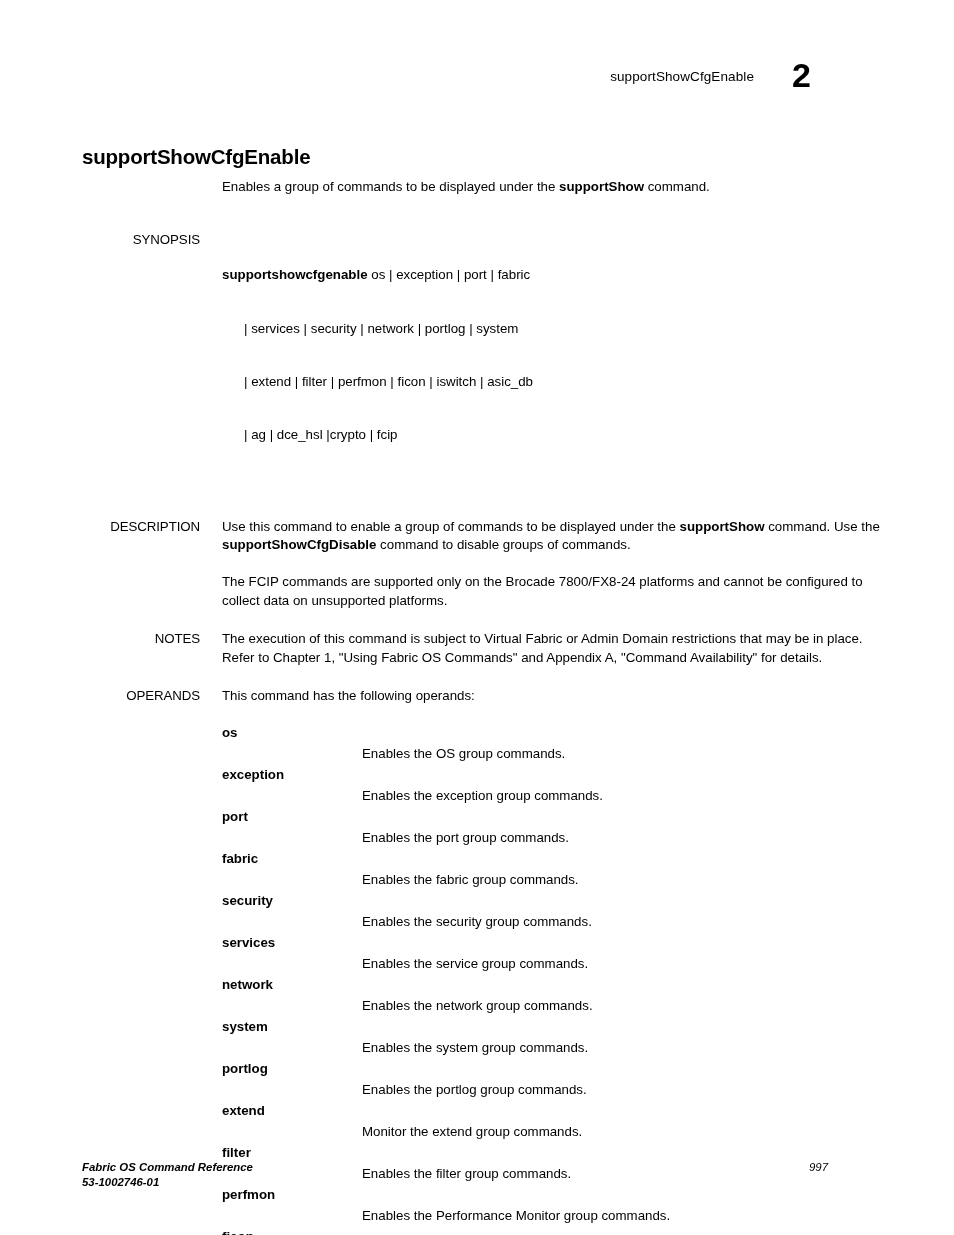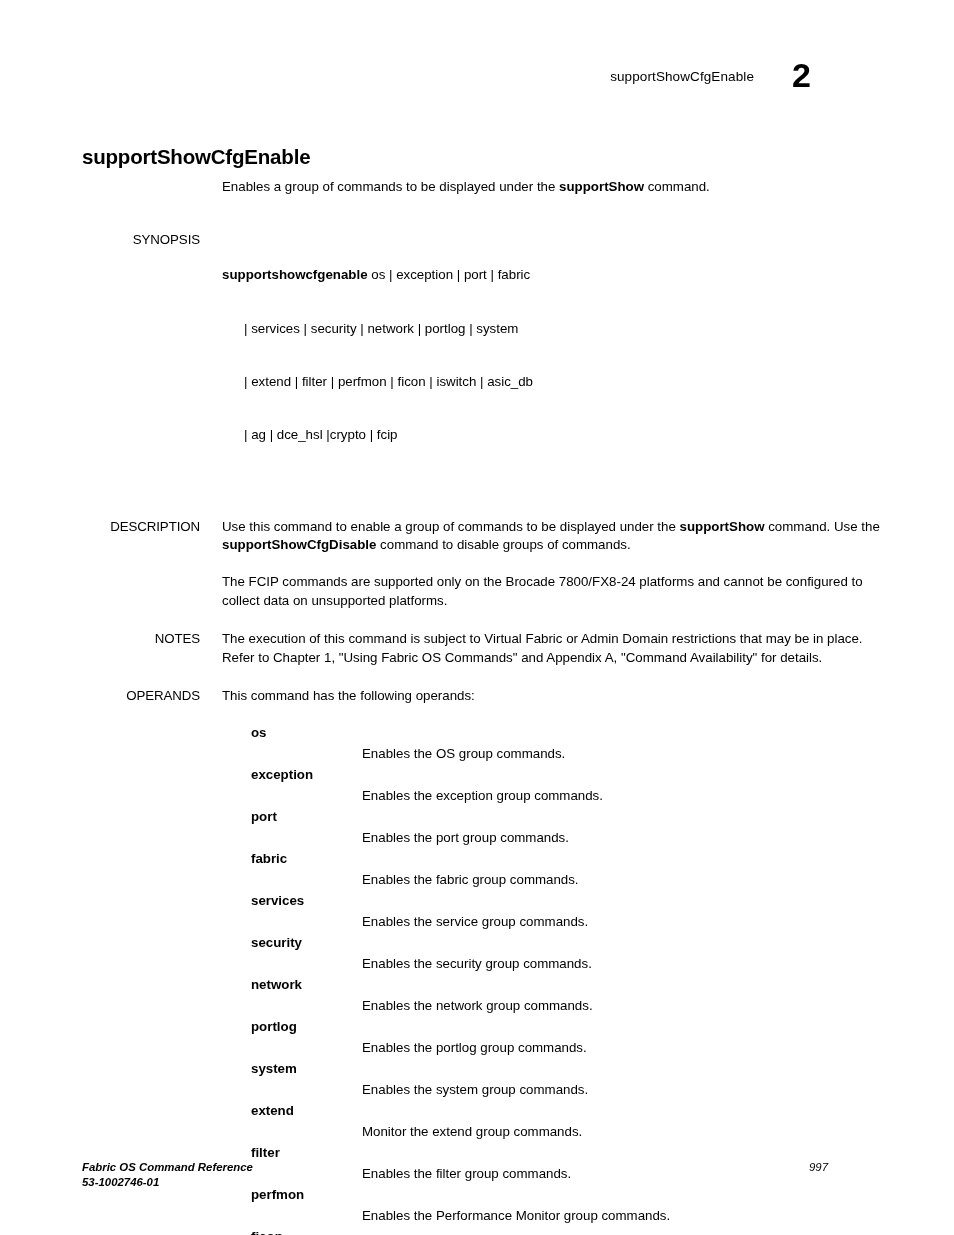--- a/index.html
+++ b/index.html
@@ -107,21 +107,20 @@
   .operand-list {
     margin-top: 16px;
   }
   .operand {
     margin-bottom: 0;
   }
   .operand-term {
     font-weight: bold;
     font-size: 13.3px;
     line-height: 21px;
-    margin-left: 29px;
   }
   .operand-desc {
     padding-left: 140px;
     font-size: 13.3px;
     line-height: 21px;
   }
 
   
   .page-footer {
     position: absolute;
@@ -210,38 +209,38 @@
             </div>
             <div class="operand">
               <div class="operand-term">port</div>
               <div class="operand-desc">Enables the port group commands.</div>
             </div>
             <div class="operand">
               <div class="operand-term">fabric</div>
               <div class="operand-desc">Enables the fabric group commands.</div>
             </div>
             <div class="operand">
+              <div class="operand-term">security</div>
+              <div class="operand-desc">Enables the security group commands.</div>
+            </div>
+            <div class="operand">
               <div class="operand-term">services</div>
               <div class="operand-desc">Enables the service group commands.</div>
             </div>
             <div class="operand">
-              <div class="operand-term">security</div>
-              <div class="operand-desc">Enables the security group commands.</div>
-            </div>
-            <div class="operand">
               <div class="operand-term">network</div>
               <div class="operand-desc">Enables the network group commands.</div>
             </div>
             <div class="operand">
+              <div class="operand-term">system</div>
+              <div class="operand-desc">Enables the system group commands.</div>
+            </div>
+            <div class="operand">
               <div class="operand-term">portlog</div>
               <div class="operand-desc">Enables the portlog group commands.</div>
-            </div>
-            <div class="operand">
-              <div class="operand-term">system</div>
-              <div class="operand-desc">Enables the system group commands.</div>
             </div>
             <div class="operand">
               <div class="operand-term">extend</div>
               <div class="operand-desc">Monitor the extend group commands.</div>
             </div>
             <div class="operand">
               <div class="operand-term">filter</div>
               <div class="operand-desc">Enables the filter group commands.</div>
             </div>
             <div class="operand">

